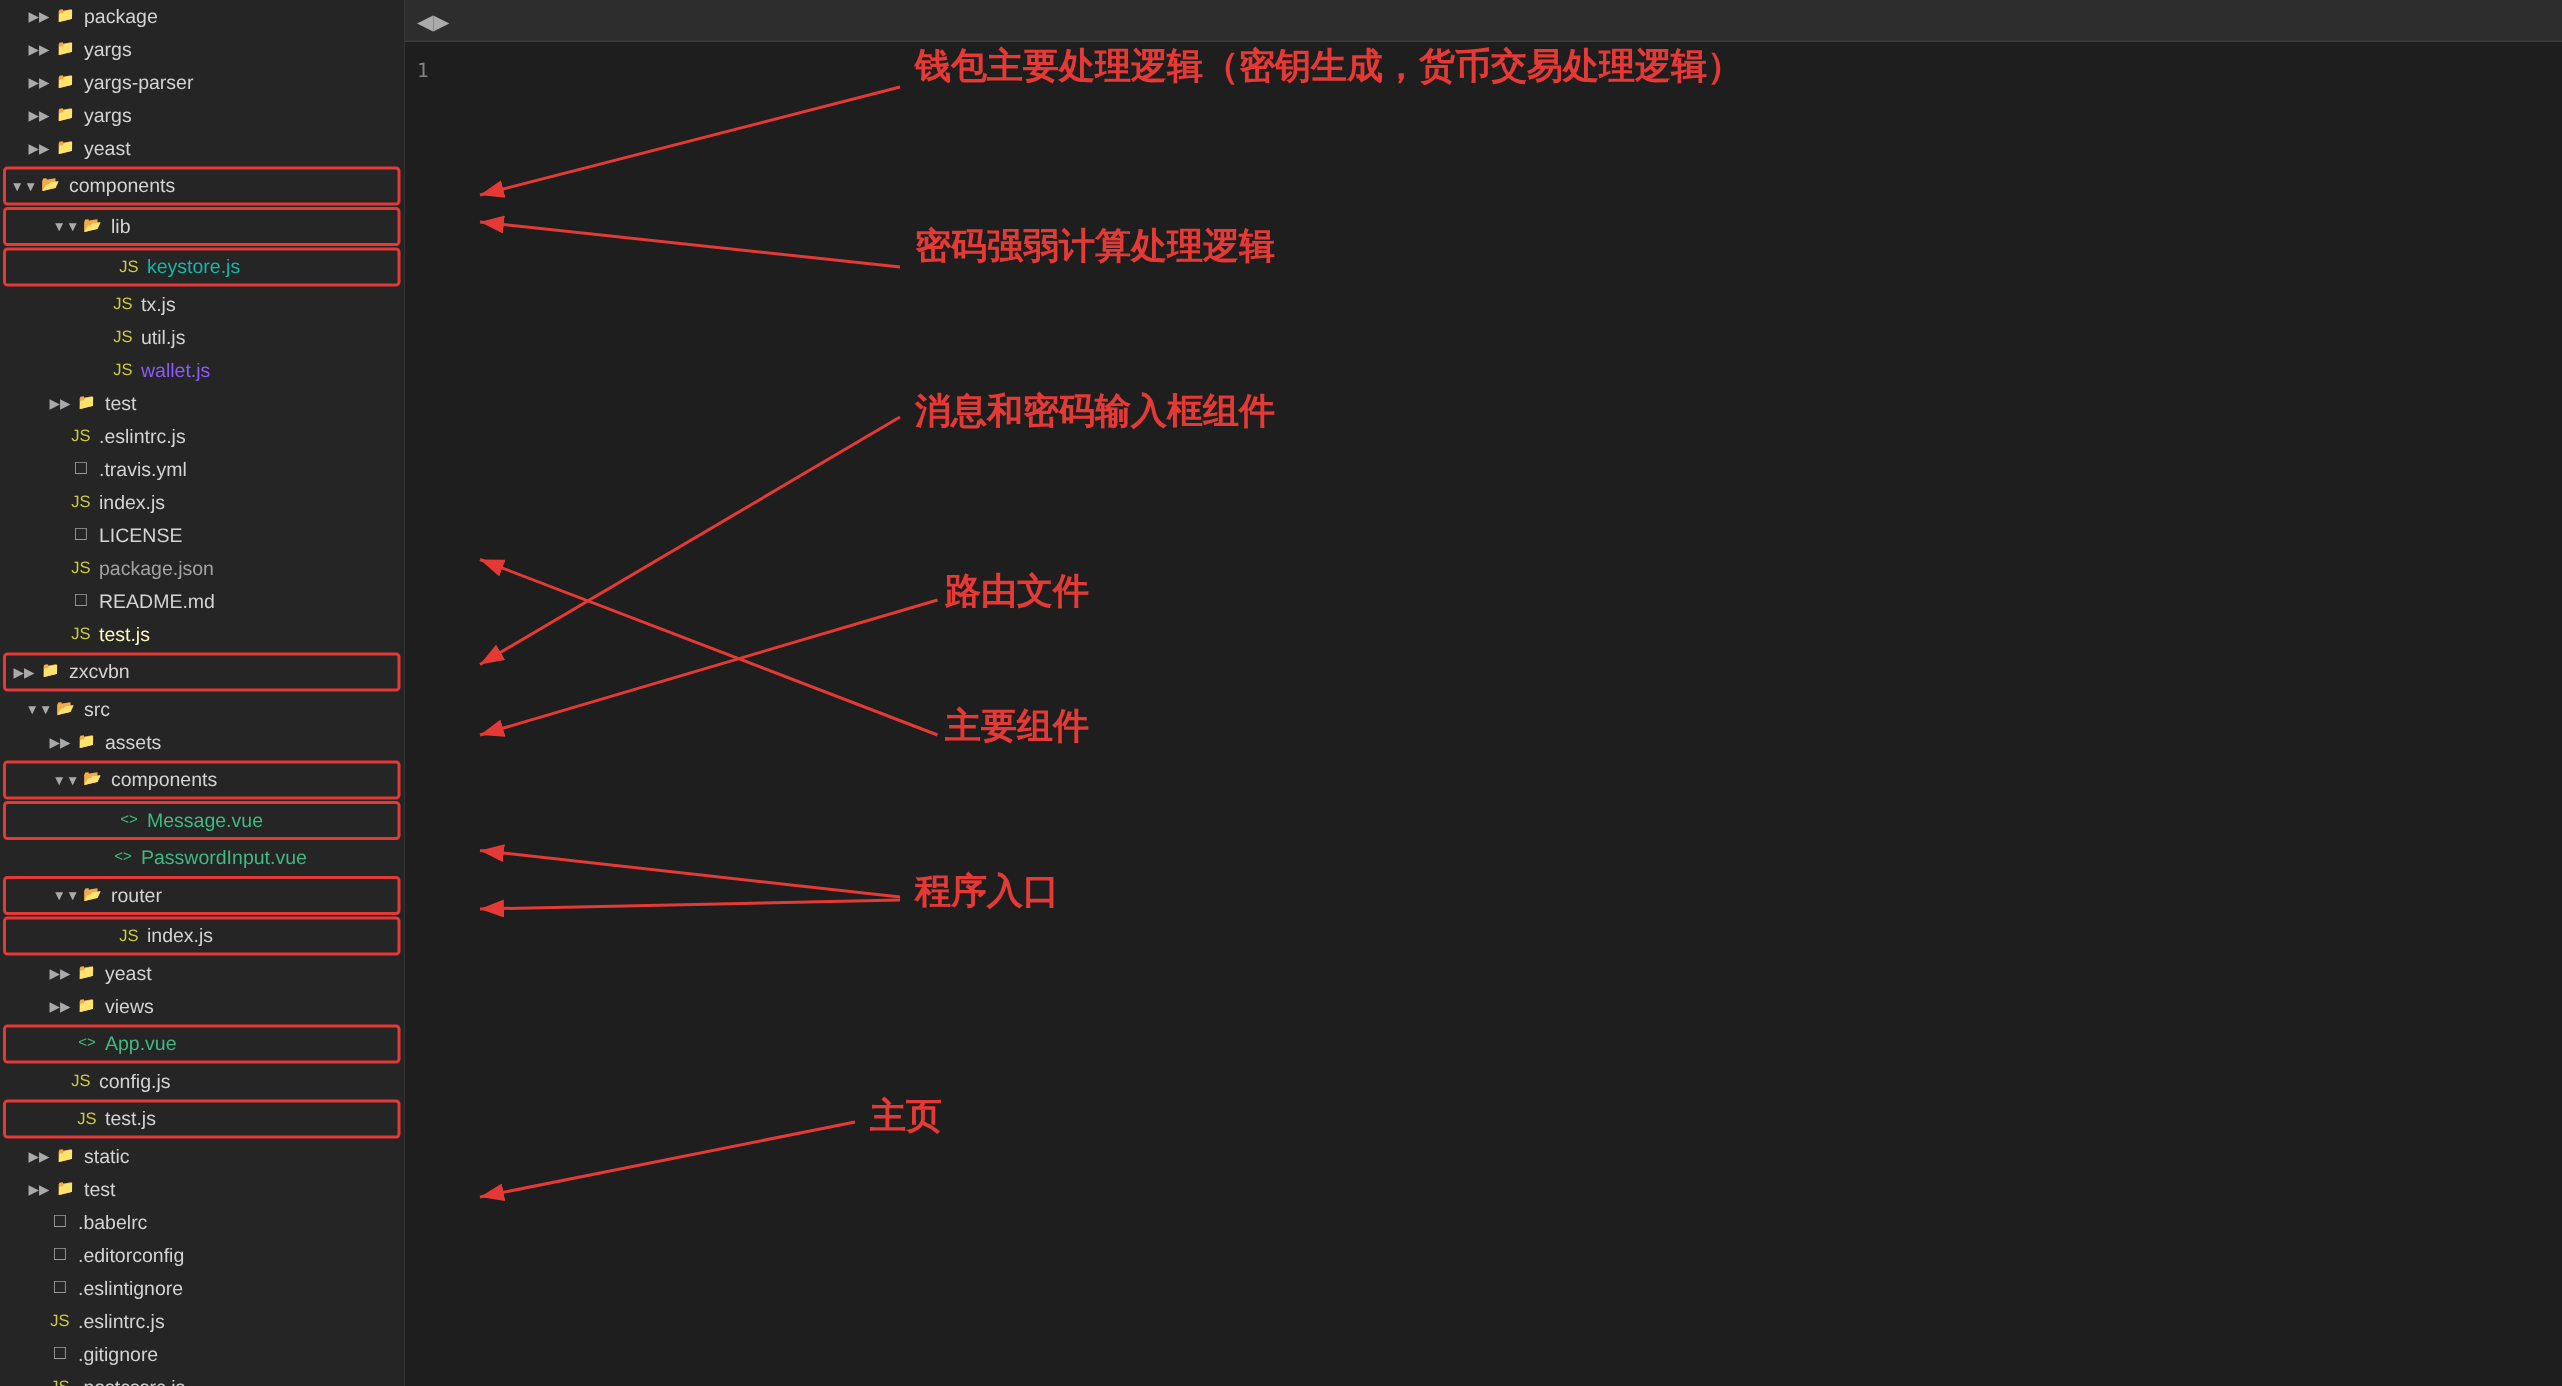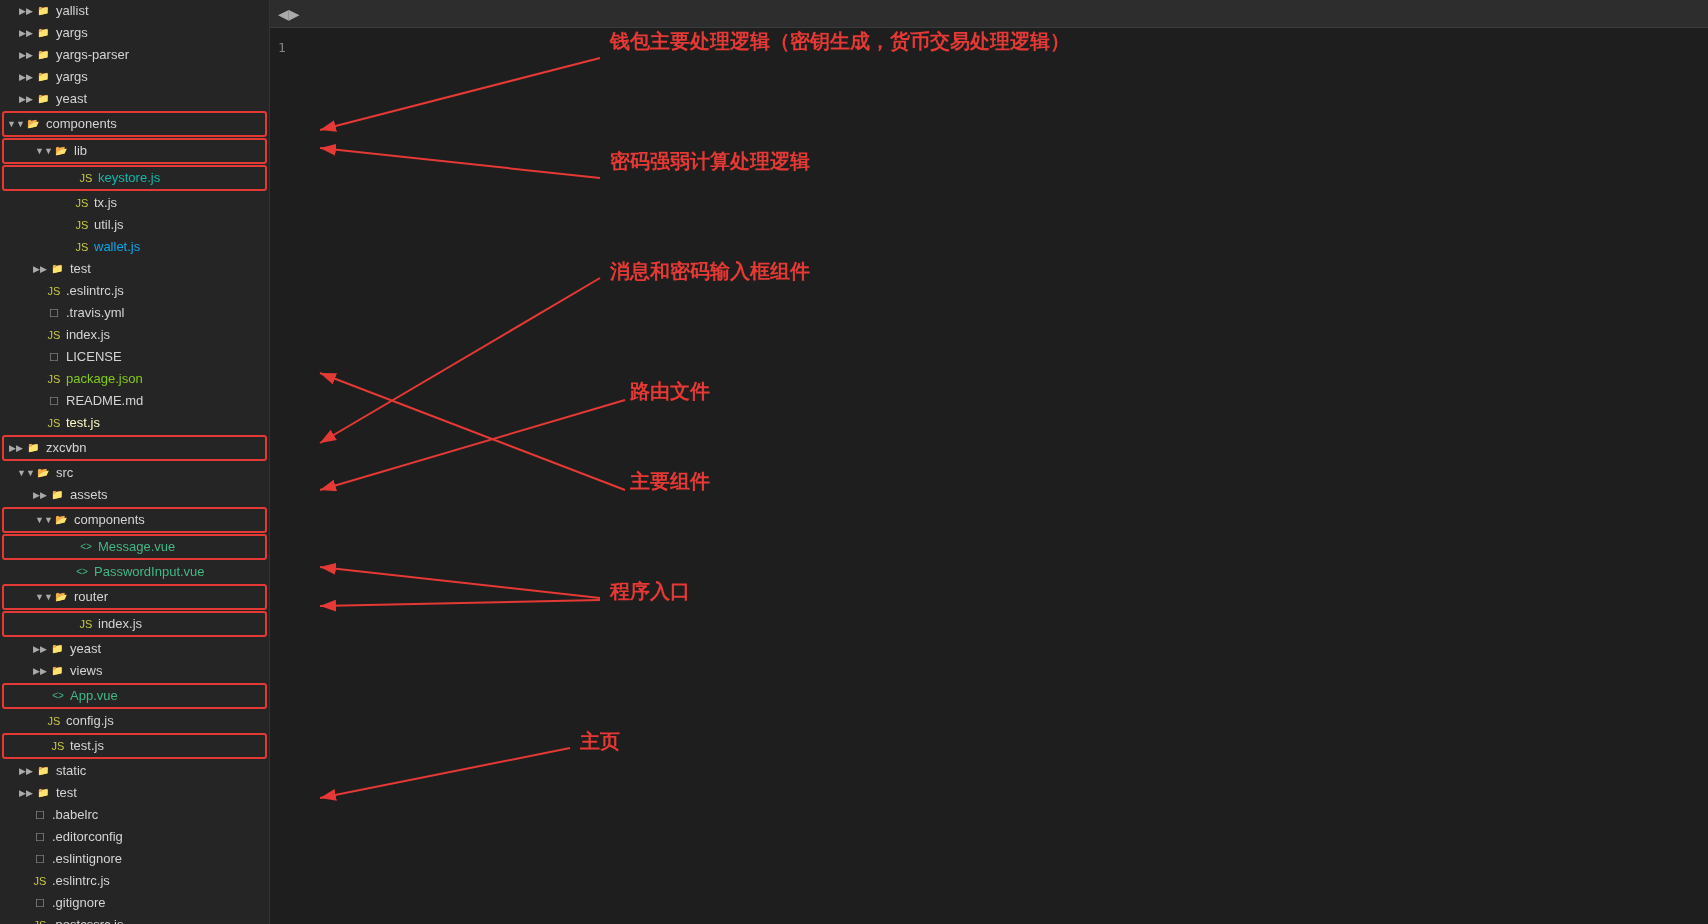--- a/index.html
+++ b/index.html
@@ -94,21 +94,21 @@
       position: absolute;
       top: 0; left: 0;
       width: 100%;
       height: 100%;
       pointer-events: none;
     }
 
     .arrow-label {
       position: absolute;
       color: #e53935;
-      font-size: 20px;
+      font-size: 24px;
       font-weight: bold;
       font-family: 'Microsoft YaHei', sans-serif;
       white-space: nowrap;
     }
 
     
     #sidebar::-webkit-scrollbar { width: 6px; }
     #sidebar::-webkit-scrollbar-track { background: #252526; }
     #sidebar::-webkit-scrollbar-thumb { background: #424242; }
 
@@ -117,21 +117,21 @@
     .caret-down::before { content: '▼'; font-size: 9px; color: #aaa; }
 
   </style>
 </head>
 <body>
 
 <div id="sidebar">
     <div class="tree-item" style="padding-left:18px;">
       <span class="tree-icon caret-right" style="font-size:9px;color:#aaa;margin-right:2px;">▶</span>
       <span class="tree-icon folder-icon">📁</span>
-      <span style="color:#d4d4d4">yallist</span>
+      <span style="color:#d4d4d4">package</span>
     </div>
     <div class="tree-item" style="padding-left:18px;">
       <span class="tree-icon caret-right" style="font-size:9px;color:#aaa;margin-right:2px;">▶</span>
       <span class="tree-icon folder-icon">📁</span>
       <span style="color:#d4d4d4">yargs</span>
     </div>
     <div class="tree-item" style="padding-left:18px;">
       <span class="tree-icon caret-right" style="font-size:9px;color:#aaa;margin-right:2px;">▶</span>
       <span class="tree-icon folder-icon">📁</span>
       <span style="color:#d4d4d4">yargs-parser</span>
@@ -173,21 +173,21 @@
       <span style="color:#d4d4d4">tx.js</span>
     </div>
     <div class="tree-item" style="padding-left:60px;">
       <span style="display:inline-block;width:12px;margin-right:2px;"></span>
       <span class="tree-icon js-icon" style="font-size:11px;color:#cbcb41;">JS</span>
       <span style="color:#d4d4d4">util.js</span>
     </div>
     <div class="tree-item" style="padding-left:60px;">
       <span style="display:inline-block;width:12px;margin-right:2px;"></span>
       <span class="tree-icon js-icon" style="font-size:11px;color:#cbcb41;">JS</span>
-      <span style="color:#0ea5e9">wallet.js</span>
+      <span style="color:#8b5cf6">wallet.js</span>
     </div>
     <div class="tree-item" style="padding-left:32px;">
       <span class="tree-icon caret-right" style="font-size:9px;color:#aaa;margin-right:2px;">▶</span>
       <span class="tree-icon folder-icon">📁</span>
       <span style="color:#d4d4d4">test</span>
     </div>
     <div class="tree-item" style="padding-left:32px;">
       <span style="display:inline-block;width:12px;margin-right:2px;"></span>
       <span class="tree-icon js-icon" style="font-size:11px;color:#cbcb41;">JS</span>
       <span style="color:#d4d4d4">.eslintrc.js</span>
@@ -203,21 +203,21 @@
       <span style="color:#d4d4d4">index.js</span>
     </div>
     <div class="tree-item" style="padding-left:32px;">
       <span style="display:inline-block;width:12px;margin-right:2px;"></span>
       <span class="tree-icon file-icon" style="font-size:11px;">☐</span>
       <span style="color:#d4d4d4">LICENSE</span>
     </div>
     <div class="tree-item" style="padding-left:32px;">
       <span style="display:inline-block;width:12px;margin-right:2px;"></span>
       <span class="tree-icon js-icon" style="font-size:11px;color:#cbcb41;">JS</span>
-      <span style="color:#84cc16">package.json</span>
+      <span style="color:#a3a3a3">package.json</span>
     </div>
     <div class="tree-item" style="padding-left:32px;">
       <span style="display:inline-block;width:12px;margin-right:2px;"></span>
       <span class="tree-icon file-icon" style="font-size:11px;">☐</span>
       <span style="color:#d4d4d4">README.md</span>
     </div>
     <div class="tree-item" style="padding-left:32px;">
       <span style="display:inline-block;width:12px;margin-right:2px;"></span>
       <span class="tree-icon js-icon" style="font-size:11px;color:#cbcb41;">JS</span>
       <span style="color:#fef9c3">test.js</span>

